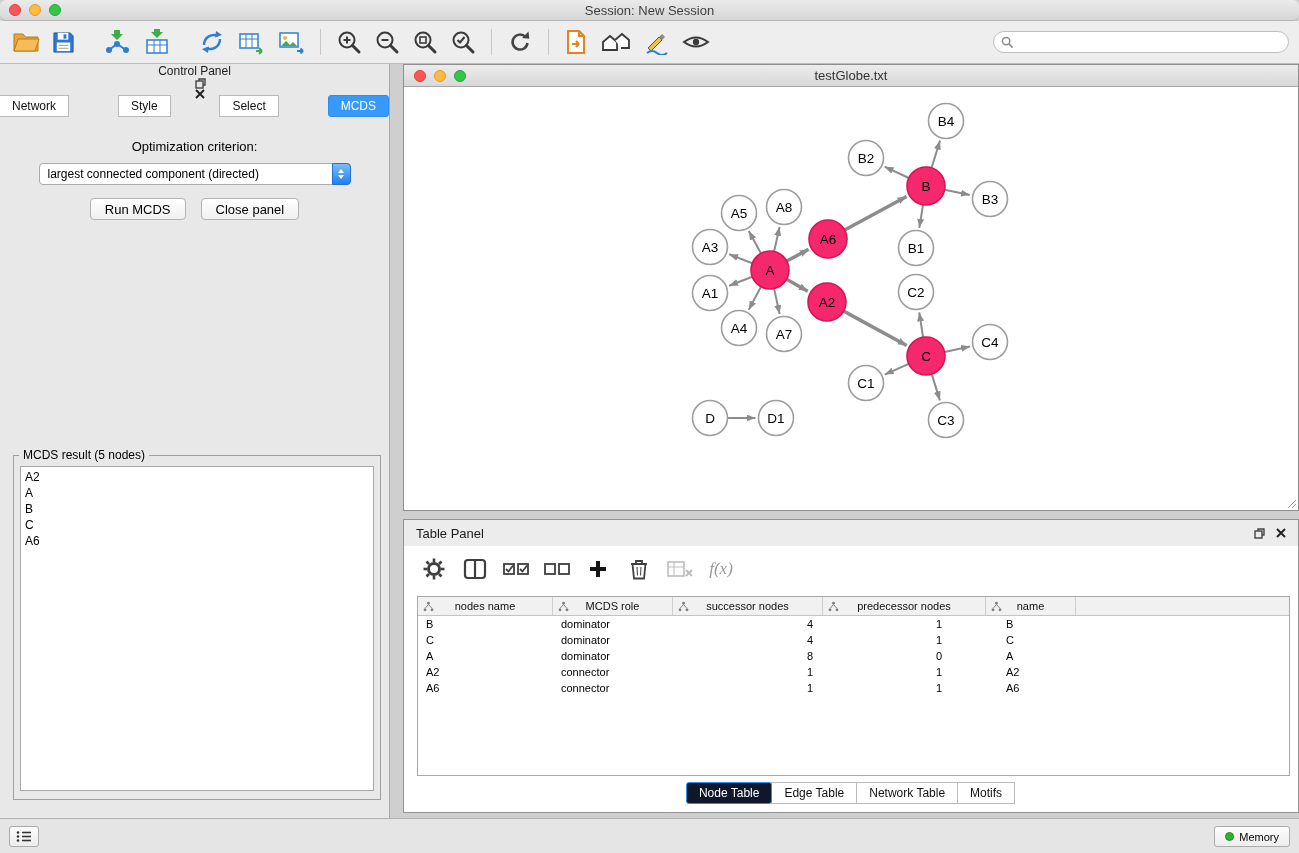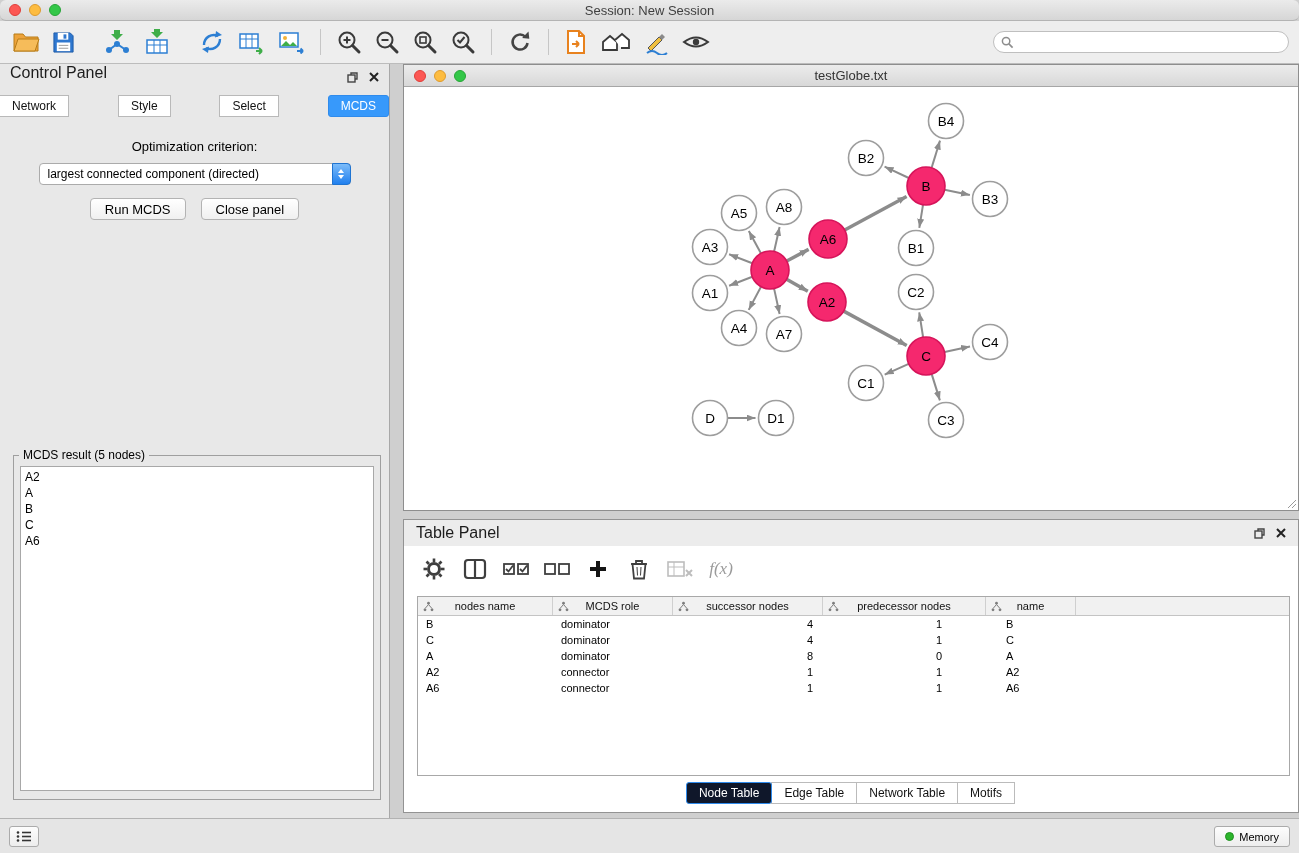--- a/index.html
+++ b/index.html
@@ -18,21 +18,21 @@
   
   .toolbar{position:absolute;top:21px;left:0;right:0;height:43px;background:#eeeeee;border-bottom:1px solid #bcbcbc;display:flex;align-items:center;padding-left:6px;z-index:5;}
   .tbtn{height:36px;min-width:34px;display:flex;align-items:center;justify-content:center;padding:0 6px;cursor:default;}
   .tsep{width:1px;height:26px;background:#c6c6c6;margin:0 9px;}
   .tgap{width:16px;}
   .search{position:absolute;right:10px;top:10px;width:296px;height:22px;border:1px solid #bfbfbf;border-radius:11px;background:#fff;display:flex;align-items:center;padding-left:7px;}
   .search input{border:none;outline:none;flex:1;font-size:12px;background:transparent;height:18px;color:#333;}
 
   
   .control-panel{position:absolute;left:0;top:64px;width:390px;bottom:35px;background:#e8e8e8;border-right:1px solid #a8a8a8;}
-  .panel-header{height:26px;display:flex;padding:0 10px;font-size:16px;color:#1c1c1c;}
+  .panel-header{height:26px;display:flex;align-items:center;padding:0 10px;font-size:12px;color:#1c1c1c;flex-direction:column;}
   .panel-header .spacer{flex:1;}
   .win-icon{margin-left:11px;display:flex;align-items:center;cursor:default;}
   .ctabs{display:flex;justify-content:space-between;margin-top:5px;}
   .ctab{font-size:12px;line-height:20px;padding:0 12px;background:#fff;border:1px solid #b9b9b9;margin-left:-1px;color:#111;cursor:default;}
   .ctab.active{background:#3799fb;border-color:#2f8bec;color:#fff;border-radius:3px;position:relative;z-index:1;}
   .opt-label{margin-top:22px;text-align:center;font-size:13px;color:#000;}
   .dropdown{margin:9px auto 0;width:312px;height:22px;background:#fff;border:1px solid #ababab;border-radius:4px;display:flex;align-items:center;}
   .dd-text{flex:1;font-size:12px;padding-left:8px;color:#000;white-space:nowrap;overflow:hidden;}
   .dd-stepper{width:19px;height:22px;margin-right:-1px;border-radius:0 4px 4px 0;background:linear-gradient(#7cbcfa,#2180ee);display:flex;flex-direction:column;align-items:center;justify-content:center;gap:2px;border:1px solid #1f74d2;}
   .dd-up{width:0;height:0;border-left:3.5px solid transparent;border-right:3.5px solid transparent;border-bottom:4.5px solid #fff;}
@@ -49,21 +49,21 @@
   .nw-titlebar{height:22px;background:linear-gradient(#ececec,#d8d8d8);border-bottom:1px solid #a6a6a6;position:relative;display:flex;align-items:center;}
   .nw-titlebar .traffic{margin-left:10px;}
   .nw-title{position:absolute;left:0;right:0;text-align:center;font-size:13px;color:#333;}
   .nw-content{position:absolute;top:23px;left:0;right:0;bottom:0;background:#fff;}
   #graph-svg{width:100%;height:100%;display:block;}
   #graph-svg text{font-family:"Liberation Sans",sans-serif;}
   .resize-grip{position:absolute;right:1px;bottom:1px;}
 
   
   .table-panel{position:absolute;left:403px;top:519px;width:896px;height:294px;background:#fff;border:1px solid #939393;}
-  .tp-header{height:26px;background:#ececec;display:flex;align-items:center;padding:0 12px;font-size:16px;color:#1c1c1c;}
+  .tp-header{height:26px;background:#ececec;display:flex;align-items:center;padding:0 12px;font-size:13px;color:#1c1c1c;}
   .tp-header .spacer{flex:1;}
   .tp-toolbar{height:46px;display:flex;align-items:center;padding-left:14px;gap:9px;}
   .tp-tool{width:32px;height:30px;display:flex;align-items:center;justify-content:center;cursor:default;}
   .fx{font-family:"Liberation Serif",serif;font-style:italic;font-size:17px;color:#9a9a9a;}
   .table-wrap{position:absolute;left:13px;right:8px;top:76px;bottom:36px;border:1px solid #a8a8a8;background:#fff;overflow:hidden;}
   .thead{display:flex;background:#f1f1f1;border-bottom:1px solid #c4c4c4;height:19px;}
   .th{position:relative;display:flex;align-items:center;justify-content:center;font-size:11px;color:#111;border-right:1px solid #cfcfcf;background:#f1f1f1;}
   .th svg{position:absolute;left:5px;top:4px;}
   .tr{display:flex;height:16px;align-items:center;}
   .td{font-size:11px;color:#000;padding-left:8px;white-space:nowrap;overflow:hidden;}

